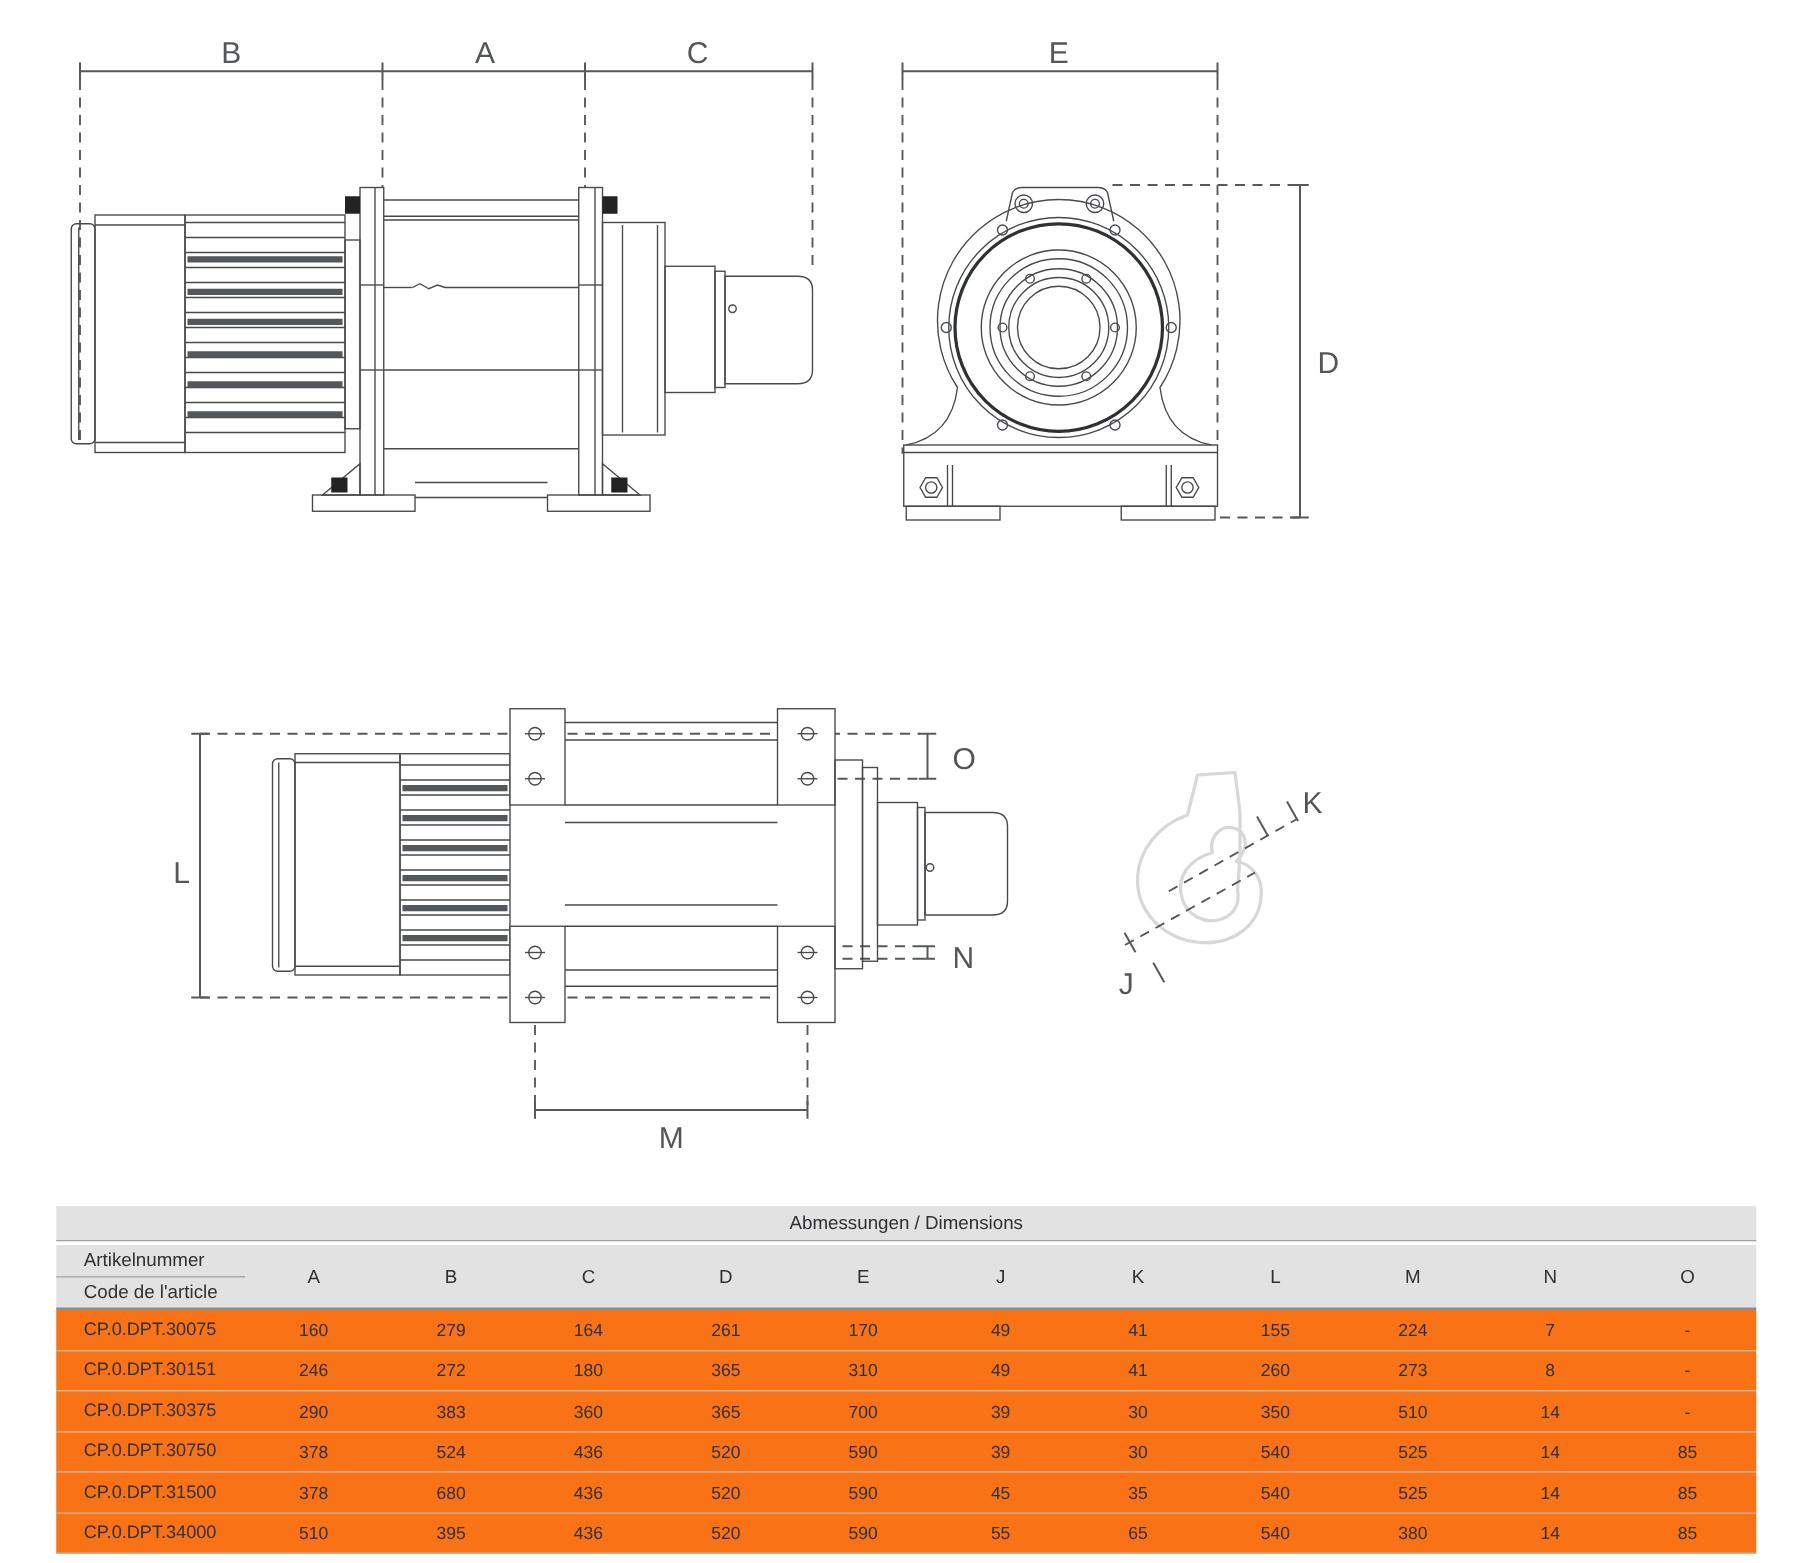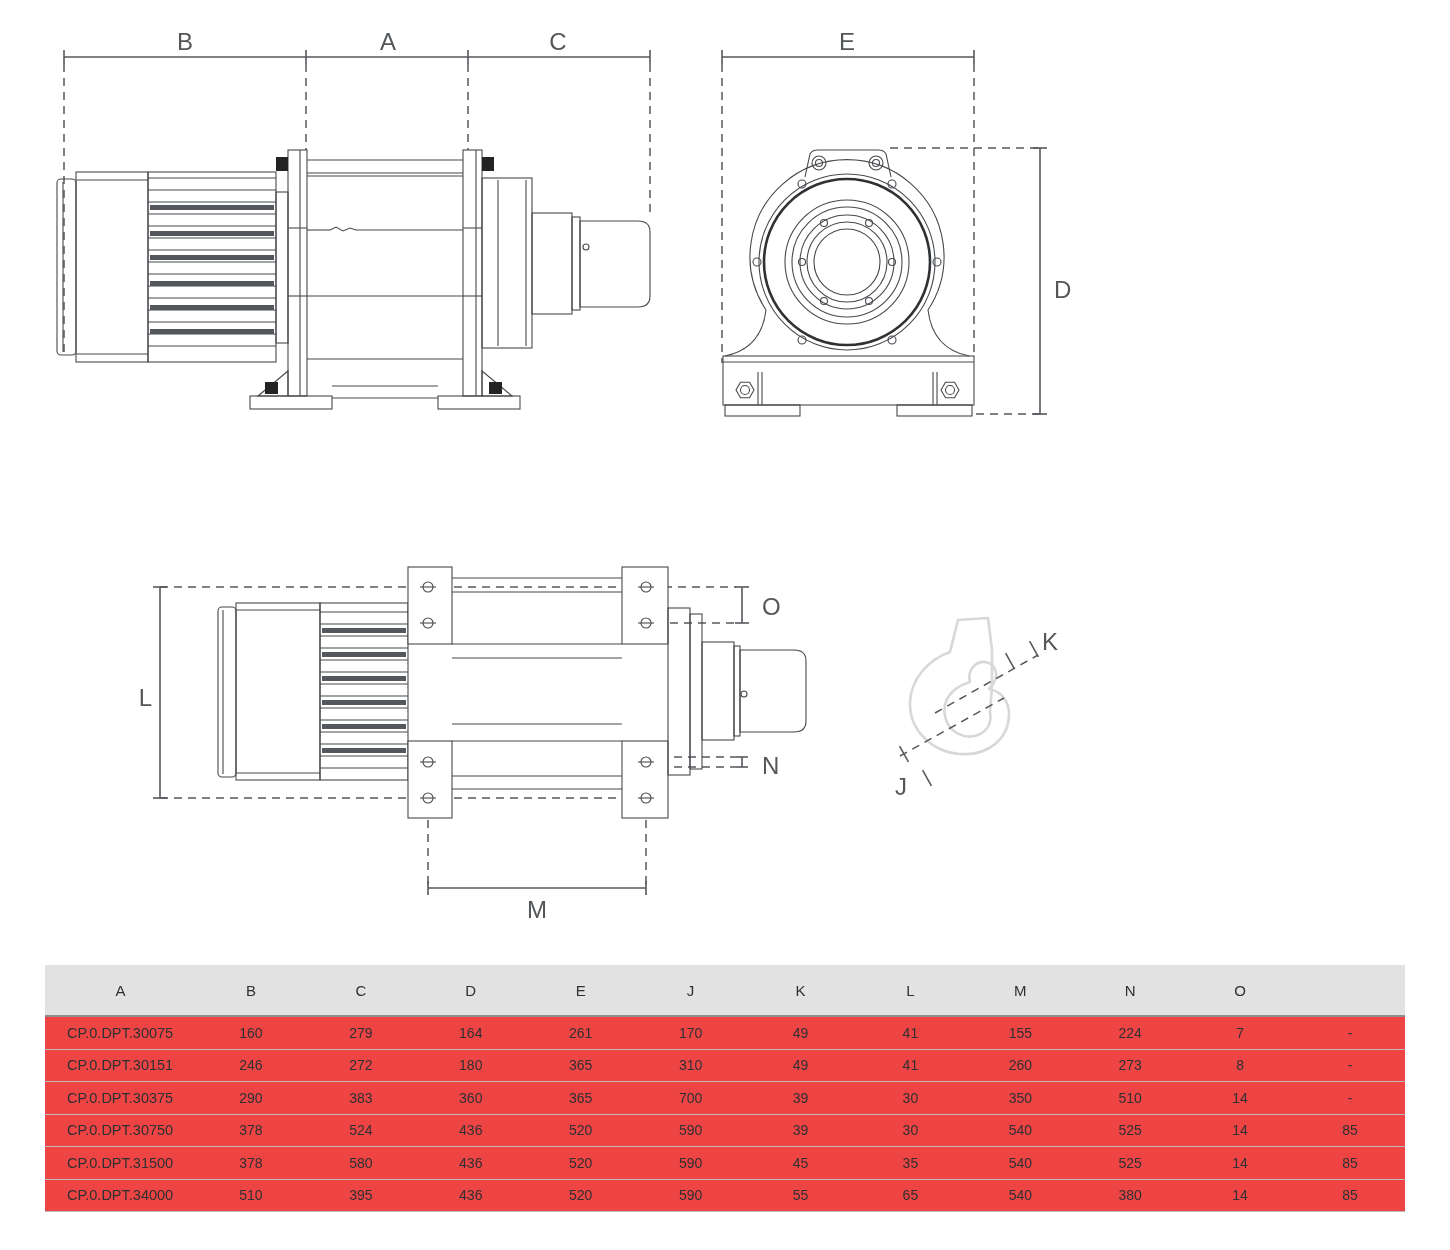--- a/index.html
+++ b/index.html
@@ -20,21 +20,21 @@
   .dim-table { position:absolute; left:45px; top:965px; width:1360px; color:#2e3033; }
   .band1 { height:27px; background:#e2e2e2; border-bottom:1px solid #a2a2a2; margin-bottom:3px;
            display:flex; align-items:center; justify-content:center; font-size:15px; }
   .thead { display:grid; grid-template-columns:151px repeat(11,1fr); background:#e2e2e2;
            border-bottom:2px solid #8d8d8d; height:50px; }
   .th { display:flex; align-items:center; justify-content:center; font-size:15px; }
   .code-th { display:flex; flex-direction:column; justify-content:center; }
   .code-th .cline { height:24px; display:flex; align-items:center; padding-left:22px; font-size:15px; }
   .code-th .cdivider { border-top:1px solid #9f9f9f; width:100%; }
   .trow { display:grid; grid-template-columns:151px repeat(11,1fr); height:31.5px;
-          border-bottom:1px solid #bcbcbc; background:#ef4444;text-align:right; }
+          border-bottom:1px solid #bcbcbc; background:#f97316;text-align:right; }
   .td { display:flex; align-items:center; justify-content:center; font-size:14px; }
   .td.code { justify-content:flex-start; padding-left:22px; font-size:14.5px; }
 </style>
 </head>
 <body>
 
 <div class="canvas">
 
 <svg class="drawings" width="1450" height="950" viewBox="0 0 1450 950">
 
@@ -334,21 +334,27 @@
         <line x1="899.6" y1="746.2" x2="908.4" y2="761.8"></line>
         <line x1="922.6" y1="770.2" x2="931.4" y2="785.8"></line>
       </g>
     </g>
     <text x="1042" y="650">K</text>
     <text x="901" y="795" text-anchor="middle">J</text>
   </g>
 </svg>
 
   <div class="dim-table">
+    <div class="band1">Abmessungen / Dimensions</div>
     <div class="thead">
+      <div class="code-th">
+        <div class="cline">Artikelnummer</div>
+        <div class="cdivider"></div>
+        <div class="cline">Code de l'article</div>
+      </div>
       <div class="th">A</div>
       <div class="th">B</div>
       <div class="th">C</div>
       <div class="th">D</div>
       <div class="th">E</div>
       <div class="th">J</div>
       <div class="th">K</div>
       <div class="th">L</div>
       <div class="th">M</div>
       <div class="th">N</div>
@@ -407,21 +413,21 @@
       <div class="td">39</div>
       <div class="td">30</div>
       <div class="td">540</div>
       <div class="td">525</div>
       <div class="td">14</div>
       <div class="td">85</div>
     </div>
     <div class="trow">
       <div class="td code">CP.0.DPT.31500</div>
       <div class="td">378</div>
-      <div class="td">580</div>
+      <div class="td">680</div>
       <div class="td">436</div>
       <div class="td">520</div>
       <div class="td">590</div>
       <div class="td">45</div>
       <div class="td">35</div>
       <div class="td">540</div>
       <div class="td">525</div>
       <div class="td">14</div>
       <div class="td">85</div>
     </div>

